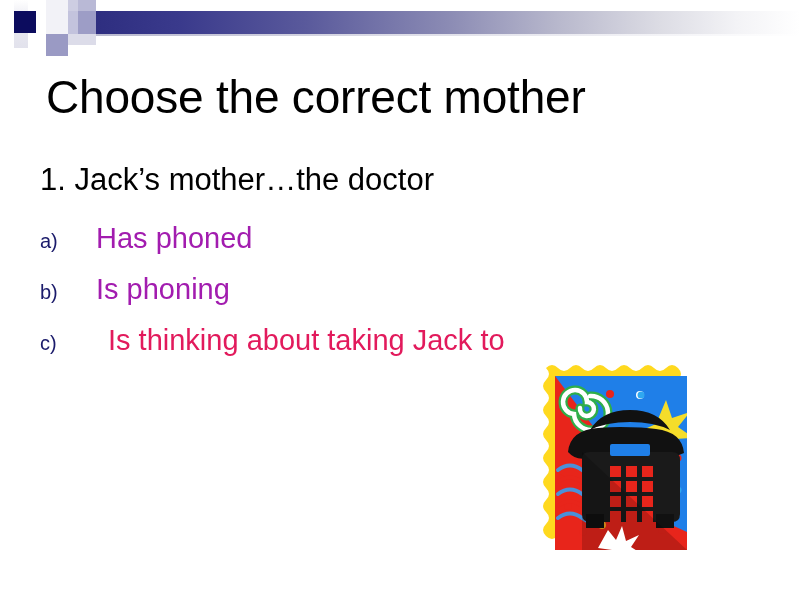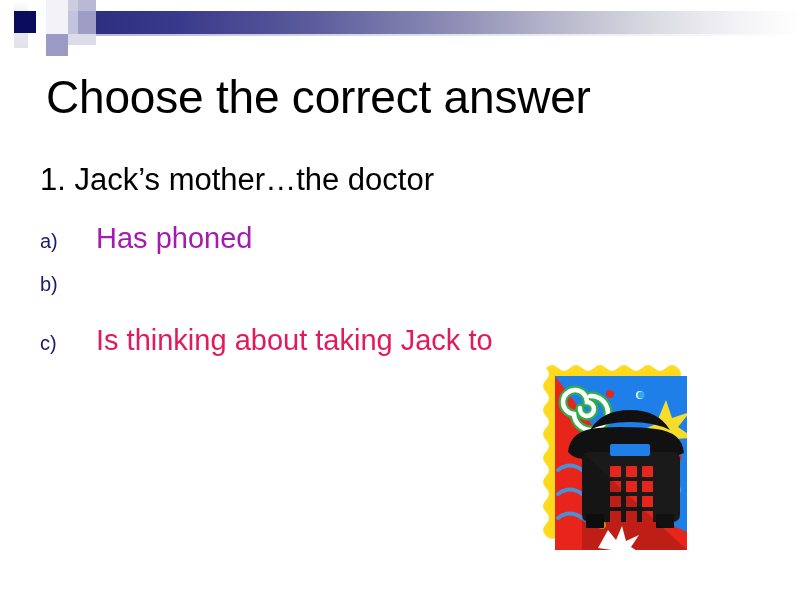--- a/index.html
+++ b/index.html
@@ -147,20 +147,21 @@
     font-size: 20px;
     color: #1b1b6b;
     flex: 0 0 auto;
   }
   .option .otext {
     font-size: 29px;
     color: #a21caf;
   }
   .option.highlight .otext {
     color: #e21a5c;
+    margin-left: 12px;
   }
   .opt-a { top: 222px; }
   .opt-b { top: 273px; }
   .opt-c { top: 324px; }
 
   
   .clipart {
     position: absolute;
     left: 538px;
     top: 362px;
@@ -179,31 +180,32 @@
   <div class="sq sq-top-pale"></div>
   <div class="sq sq-mid2"></div>
   <div class="sq sq-right-pale"></div>
   <div class="sq sq-deep"></div>
   <div class="sq sq-small-a"></div>
   <div class="sq sq-mid1"></div>
   <div class="sq sq-navy"></div>
   <div class="deco-bar"></div>
   <div class="deco-bar-shadow"></div>
 
-  <div class="title">Choose the correct answer</div>
+  <div class="title">Choose the correct mother</div>
 
   <div class="question">1. Jack’s mother…the doctor</div>
 
   <div class="option opt-a">
     <span class="marker">a)</span>
     <span class="otext">Has phoned</span>
   </div>
 
   <div class="option opt-b">
     <span class="marker">b)</span>
+    <span class="otext">Is phoning</span>
   </div>
 
   <div class="option opt-c highlight">
     <span class="marker">c)</span>
     <span class="otext">Is thinking about taking Jack to</span>
   </div>
 
   <div class="clipart">
     <svg viewBox="0 0 166 202" xmlns="http://www.w3.org/2000/svg" aria-hidden="true">
       <defs>

